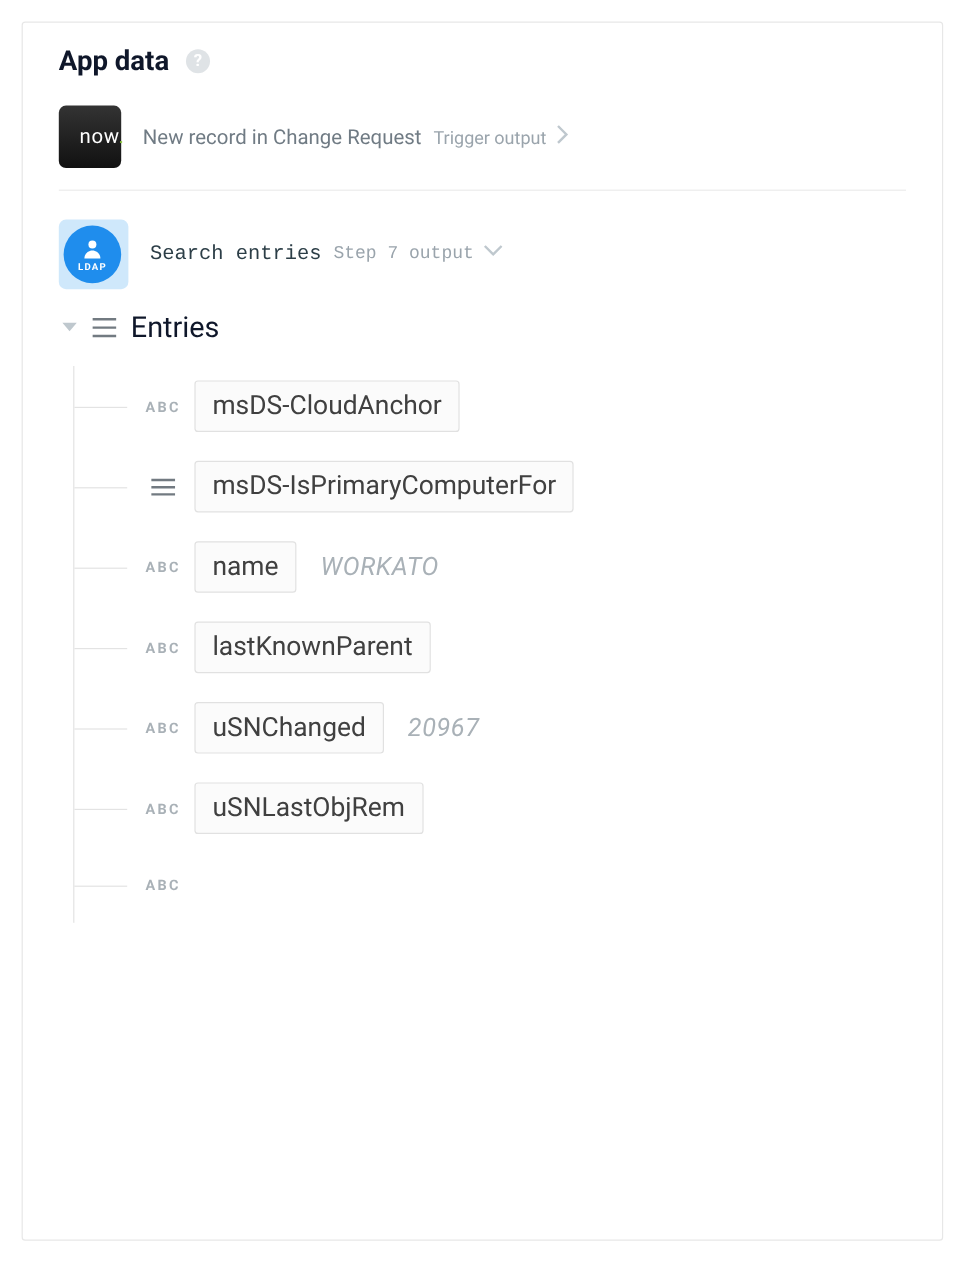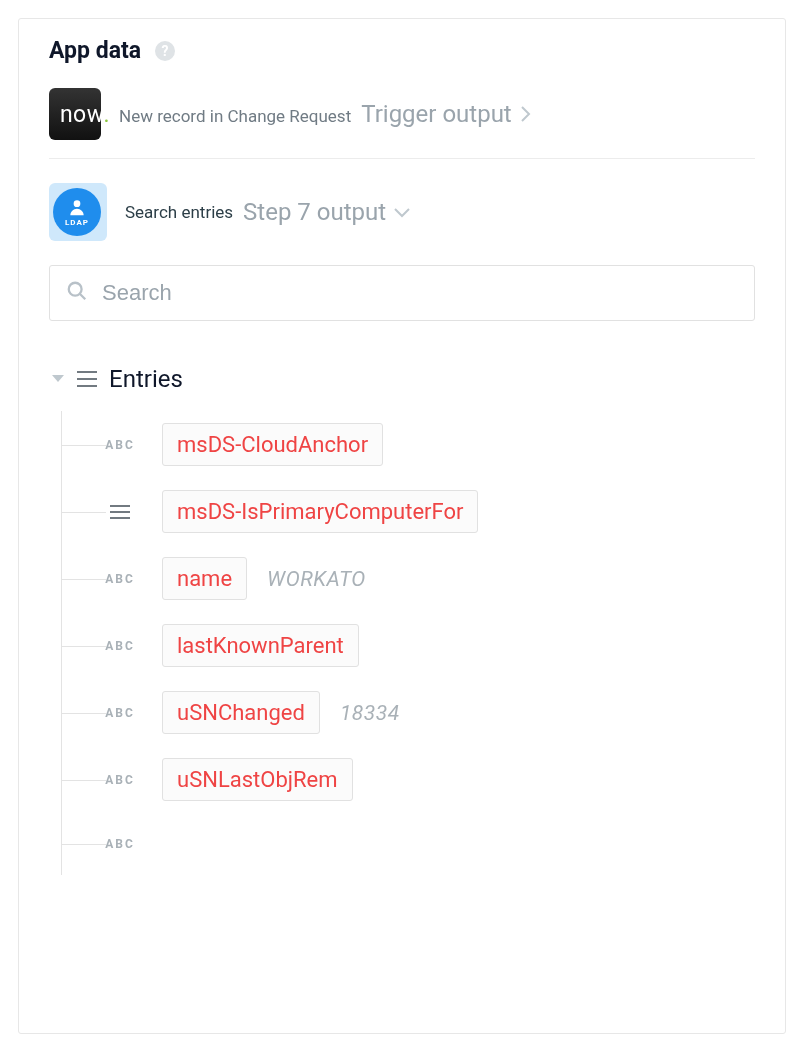--- a/index.html
+++ b/index.html
@@ -43,37 +43,37 @@
     gap:18px;
     padding:6px 0 18px 0;
   }
   .step-row + .step-row-divider { border-top:1px solid #ececec; height:0; margin:0 0 18px 0; }
   .app-badge {
     width:52px;height:52px;border-radius:6px;
     display:flex;align-items:center;justify-content:center;
     font-size:15px;color:#fff;
   }
   .badge-now { background: linear-gradient(#333,#111); }
-  .badge-now span{font-size:23px;letter-spacing:0.5px;margin-left:20px;}
+  .badge-now span{font-size:17px;letter-spacing:0.5px;margin-left:20px;}
   .badge-now span::after{content:".";color:#8cc63f;margin-left:-1px;}
   .badge-ldap-wrap { padding:4px; background:#cfe8fb; border-radius:6px; width:58px;height:58px; display:flex;align-items:center;justify-content:flex-start;}
   .badge-ldap {
     width:48px;height:48px;border-radius:50%;
     background:#1f8ded; color:#fff;
     display:flex; flex-direction:column; align-items:center; justify-content:center;
   }
   .badge-ldap svg { display:block; }
   .badge-ldap-label{font-size:8px;font-weight:700;letter-spacing:1px;margin-top:1px;}
   .step-title {
     font-size:17px;
     color:#707b84;
   }
   .step-title.active { color:#2c3e47; }
   .step-subtitle {
-    font-size:24px;
+    font-size:15px;
     color:#9aa4ac;
     margin-left:10px;
   }
   .chevron {
     margin-left:8px;
     color:#bfc8ce;
   }
   .chevron svg{display:block;}
   .search-box {
     display:flex; align-items:center;
@@ -118,36 +118,36 @@
   }
   .branch{
     position:absolute;
     left:0;
     top:50%;
     width:44px;
     border-top:1px solid #e3e3e3;
   }
   .type-badge{
     position:absolute;
-    left:38px;
+    left:54px;
     top:50%; transform:translateY(-50%);
     display:flex;align-items:center;justify-content:center;
     width:40px;
   }
   .type-abc{
     font-size:12px; font-weight:700; letter-spacing:2px;
     color:#a9b1b7;
   }
   .pill{
     border:1px solid #e1e1e1;
     border-radius:3px;
     background:#fbfbfb;
     padding:8px 14px;
     font-size:22px;
-    color:#ef4444;
+    color:#404040;
     white-space:nowrap;
   }
   .sample-value{
     font-size:21px;
     font-style:italic;
     color:#a9b1b7;
     letter-spacing:0.5px;
   }
 
 </style>
@@ -180,40 +180,31 @@
   <div class="step-row">
     <div class="badge-ldap-wrap">
       <div class="badge-ldap">
         <svg width="20" height="20" viewBox="0 0 24 24" fill="#fff">
           <circle cx="12" cy="8" r="4"></circle>
           <path d="M4 22c0-4.4 3.6-8 8-8s8 3.6 8 8"></path>
         </svg>
         <div class="badge-ldap-label">LDAP</div>
       </div>
     </div>
-    <div style="display:flex;align-items:center;flex-wrap:wrap;">
+    <div style="display:flex;align-items:flex-start;flex-wrap:wrap;font-family:Liberation Mono, monospace;">
       <span class="step-title active">Search entries</span>
       <span class="step-subtitle">Step 7 output</span>
       <span class="chevron">
         <svg width="16" height="11" viewBox="0 0 16 11">
             <path d="M1 2 L8 9 L15 2" fill="none" stroke="currentColor" stroke-width="2"></path>
           </svg>
       </span>
     </div>
   </div>
 
-  <div class="search-box">
-    <span class="search-icon">
-      <svg width="22" height="22" viewBox="0 0 24 24" fill="none" stroke="currentColor" stroke-width="2.5">
-        <circle cx="10" cy="10" r="7"></circle>
-          <line x1="15" y1="15" x2="21" y2="21"></line>
-      </svg>
-    </span>
-    <input type="text" placeholder="Search" style="">
-  </div>
 
   <div class="tree">
     <div class="tree-root-row">
       <span class="tree-caret">
         <svg width="14" height="10" viewBox="0 0 14 10">
             <path d="M1 1 L7 8 L13 1 Z" fill="currentColor"></path>
           </svg>
       </span>
       <span class="list-icon">
         <svg width="20" height="18" viewBox="0 0 20 18" stroke="currentColor" stroke-width="2">
@@ -258,21 +249,21 @@
             <span class="type-abc">ABC</span>
           </div>
           <div class="pill">lastKnownParent</div>
         </div>
         <div class="tree-item">
           <div class="branch"></div>
           <div class="type-badge">
             <span class="type-abc">ABC</span>
           </div>
           <div class="pill">uSNChanged</div>
-          <div class="sample-value">18334</div>
+          <div class="sample-value">20967</div>
         </div>
         <div class="tree-item">
           <div class="branch"></div>
           <div class="type-badge">
             <span class="type-abc">ABC</span>
           </div>
           <div class="pill">uSNLastObjRem</div>
         </div>
         <div class="tree-item">
           <div class="branch"></div>

